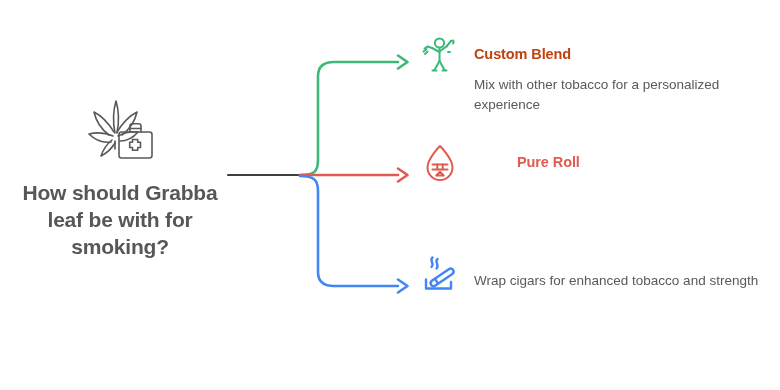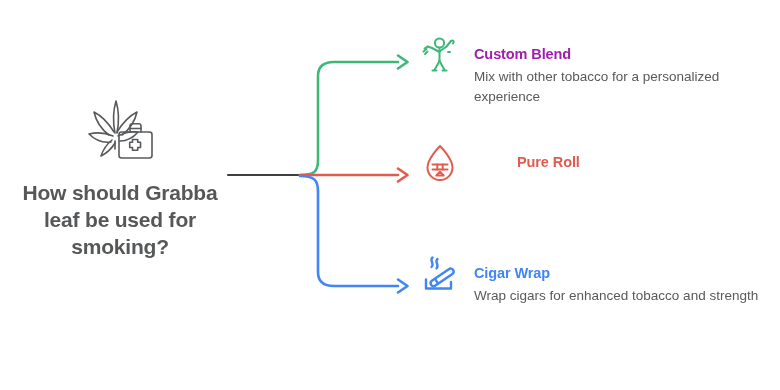--- a/index.html
+++ b/index.html
@@ -68,28 +68,28 @@
     font-size: 14.5px;
     font-weight: bold;
     letter-spacing: -0.1px;
     line-height: 18px;
     margin-top: 5px;
   }
   .branch-desc {
     font-size: 13.5px;
     line-height: 20px;
     color: #58595b;
-    margin-top: 4px;
+    margin-top: 12px;
   }
 
   #branch-0 { left: 418px; top: 40px; }
   #branch-1 { left: 418px; top: 148px; }
   #branch-2 { left: 418px; top: 259px; }
 
-  #branch-0 .branch-label { color: #a21caf; }
+  #branch-0 .branch-label { color: #c2410c; }
   #branch-1 .branch-label { color: #e15b51; margin-left: 43px; }
   #branch-2 .branch-label { color: #4285f4; }
 </style>
 </head>
 <body>
 
 <div id="canvas">
 
   <div id="left-block">
 
@@ -111,21 +111,21 @@
       <rect x="39" y="37" width="33" height="26" rx="2.5"></rect>
 
       <path d="M50 37 L50 31 C50 29.6 51 28.8 52.3 28.8 L58.6 28.8 C60 28.8 61 29.6 61 31 L61 37"></path>
 
       <path d="M50 33.5 L61 33.5"></path>
 
       <path d="M52.5 44.5 L57.7 44.5 L57.7 47.3 L60.5 47.3 L60.5 52.5 L57.7 52.5
                L57.7 55.3 L52.5 55.3 L52.5 52.5 L49.7 52.5 L49.7 47.3 L52.5 47.3 Z"></path>
     </svg>
 
-    <div id="question-title">How should Grabba leaf be used for smoking?</div>
+    <div id="question-title">How should Grabba leaf be with for smoking?</div>
   </div>
 
   <svg id="connectors" viewBox="0 0 780 390">
 
     <path d="M228 175 L302 175" stroke="#3f3f3f" stroke-width="2.2" fill="none" stroke-linecap="round"></path>
 
     <path d="M300 175 C314 175 318 172 318 160 L318 76 C318 66 324 62 334 62 L398 62" stroke="#3cb878" stroke-width="2.6" fill="none" stroke-linecap="round" stroke-linejoin="round"></path>
     <path d="M398 55.5 L407.5 62 L398 68.5" stroke="#3cb878" stroke-width="2.6" fill="none" stroke-linecap="round" stroke-linejoin="round"></path>
 
     <path d="M300 175 L398 175" stroke="#e15b51" stroke-width="2.6" fill="none" stroke-linecap="round"></path>
@@ -193,18 +193,17 @@
 
       <path d="M14.2 27.6 L30.8 16.2 C32.4 15.1 34.2 15.5 35.1 16.9
                C36 18.3 35.6 20.1 34 21.2 L17.4 32.6 C15.8 33.7 14 33.3 13.1 31.9
                C12.2 30.5 12.6 28.7 14.2 27.6 Z"></path>
 
       <path d="M19.5 29.6 L17 25.9"></path>
 
       <path d="M8 26.5 L8 35.5 L33 35.5 L33 29"></path>
     </svg>
     <div class="branch-text">
-      <div class="branch-label">Cigar Wrap</div>
       <div class="branch-desc">Wrap cigars for enhanced tobacco and strength</div>
     </div>
   </div>
 
 </div>
 
 </body></html>

